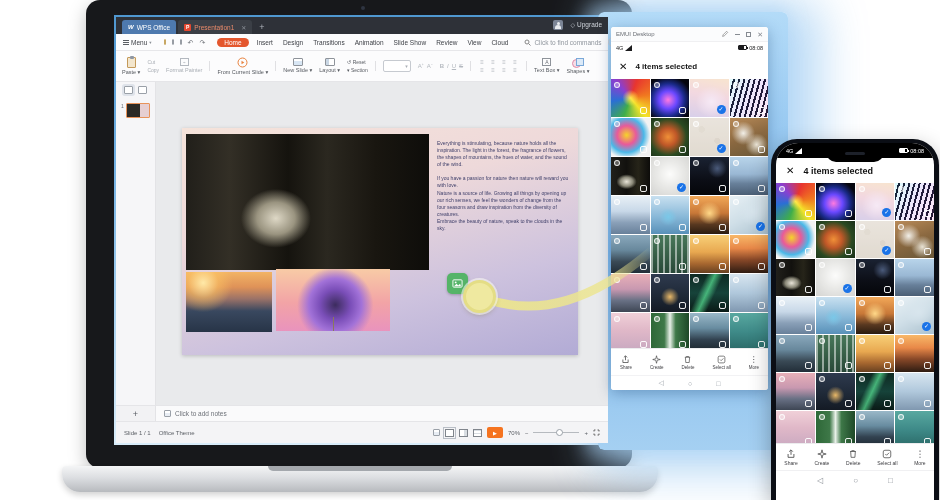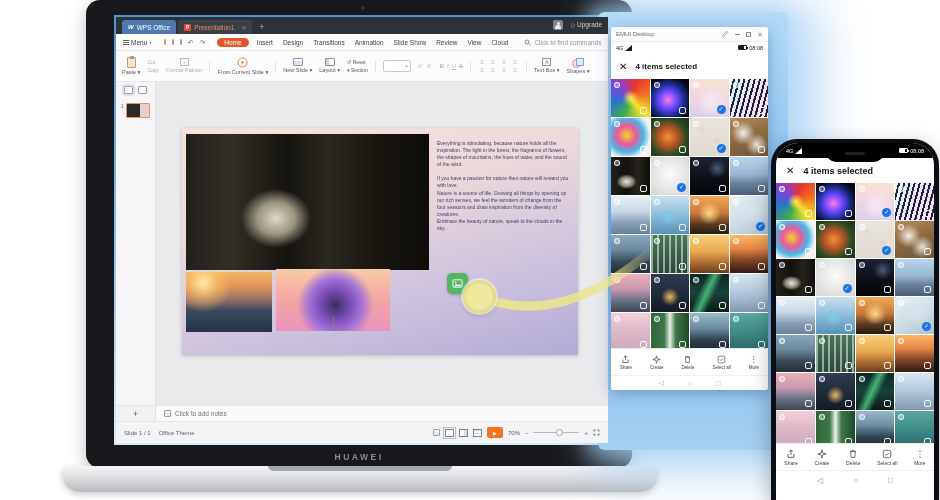--- a/index.html
+++ b/index.html
@@ -146,21 +146,20 @@
 #drag-circle{left:463px;top:280px;width:33px;height:33px;border-radius:50%;background:#efe9a0;border:3px solid #e4dd85;box-shadow:0 0 0 2px rgba(255,255,250,.55),0 2px 5px rgba(110,100,30,.35);z-index:8}
 </style>
 </head>
 <body>
 
 <div id="stage">
 
   <div class="abs" id="laptop-bezel"></div>
   <div class="abs" id="laptop-cam"></div>
   <div class="abs" id="laptop-screen"></div>
-  <div class="abs" id="laptop-brand">HUAWEI</div>
   <div class="abs" id="laptop-base"></div>
   <div class="abs" id="laptop-lip"></div>
 
   <div class="abs" id="glow"></div>
 
   <div class="abs" id="wps">
 
     <div class="wps-titlebar">
       <div class="wps-tab app">
         <span class="wps-logo">W</span>

